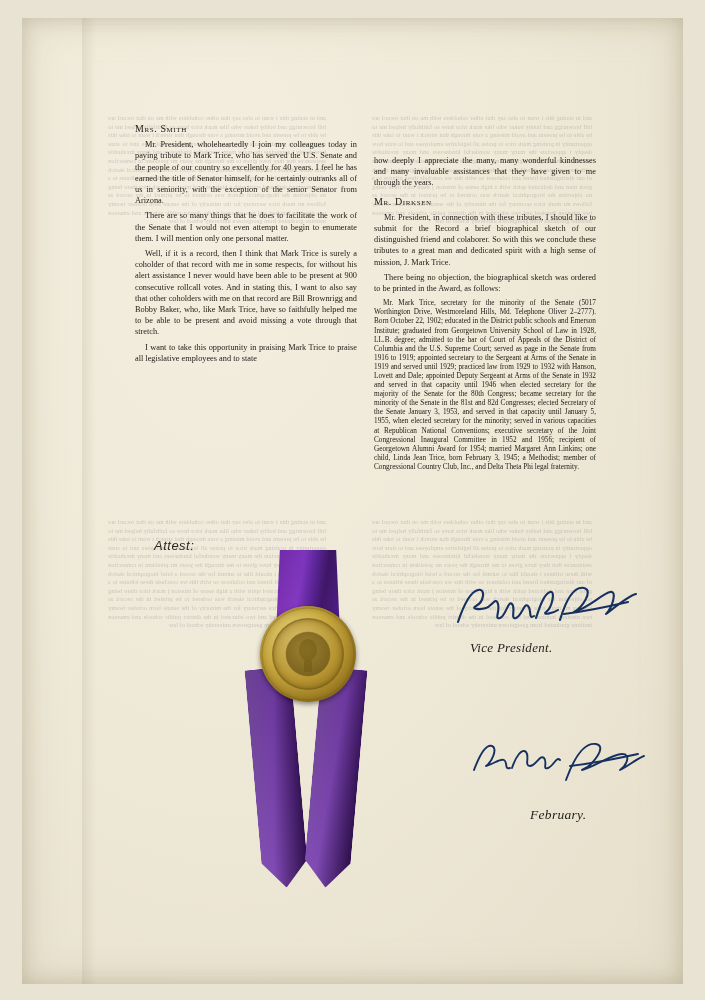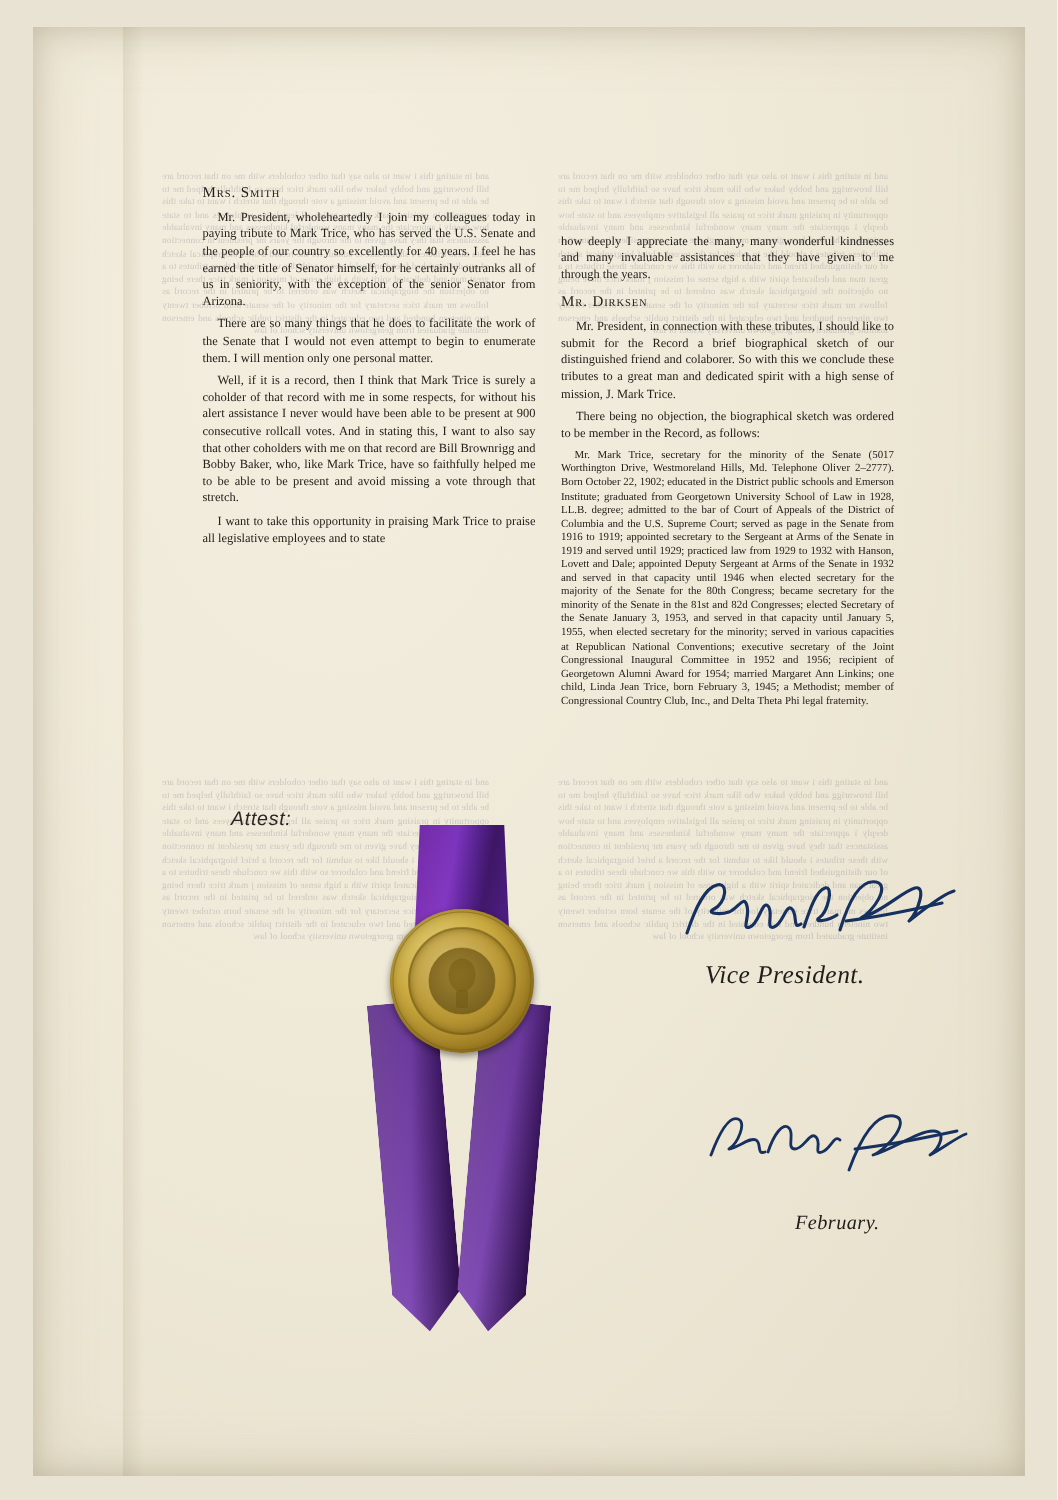--- a/index.html
+++ b/index.html
@@ -114,21 +114,21 @@
     font-size: 13px;
     font-style: italic;
     color: #2b2823;
     letter-spacing: 0.5px;
   }
 
   #vp-label {
     position: absolute;
     left: 448px;
     top: 622px;
-    font-size: 17px;
+    font-size: 13px;
     font-style: italic;
     color: #1f1d19;
     letter-spacing: 0.3px;
   }
   #sec-label {
     position: absolute;
     left: 508px;
     top: 789px;
     font-size: 13.5px;
     font-style: italic;
@@ -231,21 +231,21 @@
       <p class="para">Mr. President, wholeheartedly I join my colleagues today in paying tribute to Mark Trice, who has served the U.S. Senate and the people of our country so excellently for 40 years.  I feel he has earned the title of Senator himself, for he certainly outranks all of us in seniority, with the exception of the senior Senator from Arizona.</p>
       <p class="para">There are so many things that he does to facilitate the work of the Senate that I would not even attempt to begin to enumerate them.  I will mention only one personal matter.</p>
       <p class="para">Well, if it is a record, then I think that Mark Trice is surely a coholder of that record with me in some respects, for without his alert assistance I never would have been able to be present at 900 consecutive rollcall votes.   And in stating this, I want to also say that other coholders with me on that record are Bill Brownrigg and Bobby Baker, who, like Mark Trice, have so faithfully helped me to be able to be present and avoid missing a vote through that stretch.</p>
       <p class="para">I want to take this opportunity in praising Mark Trice to praise all legislative employees and to state</p>
     </div>
 
     <div class="col" id="col-right">
       <p class="para" style="text-indent:0;">how deeply I appreciate the many, many wonderful kindnesses and many invaluable assistances that they have given to me through the years.</p>
       <div class="speaker tight">Mr. Dirksen</div>
       <p class="para">Mr. President, in connection with these tributes, I should like to submit for the Record a brief biographical sketch of our distinguished friend and colaborer.  So with this we conclude these tributes to a great man and dedicated spirit with a high sense of mission, J. Mark Trice.</p>
-      <p class="para">There being no objection, the biographical sketch was ordered to be member in the Record, as follows:</p>
+      <p class="para">There being no objection, the biographical sketch was ordered to be printed in the Award, as follows:</p>
       <div class="bio">Mr. Mark Trice, secretary for the minority of the Senate (5017 Worthington Drive, Westmoreland Hills, Md.  Telephone Oliver 2–2777).  Born October 22, 1902; educated in the District public schools and Emerson Institute; graduated from Georgetown University School of Law in 1928, LL.B. degree; admitted to the bar of Court of Appeals of the District of Columbia and the U.S. Supreme Court; served as page in the Senate from 1916 to 1919; appointed secretary to the Sergeant at Arms of the Senate in 1919 and served until 1929; practiced law from 1929 to 1932 with Hanson, Lovett and Dale; appointed Deputy Sergeant at Arms of the Senate in 1932 and served in that capacity until 1946 when elected secretary for the majority of the Senate for the 80th Congress; became secretary for the minority of the Senate in the 81st and 82d Congresses; elected Secretary of the Senate January 3, 1953, and served in that capacity until January 5, 1955, when elected secretary for the minority; served in various capacities at Republican National Conventions; executive secretary of the Joint Congressional Inaugural Committee in 1952 and 1956; recipient of Georgetown Alumni Award for 1954; married Margaret Ann Linkins; one child, Linda Jean Trice, born February 3, 1945; a Methodist; member of Congressional Country Club, Inc., and Delta Theta Phi legal fraternity.</div>
     </div>
 
     <div id="attest">Attest:</div>
 
     <div id="ribbon-wrap">
       <div class="tail left"></div>
       <div class="tail right"></div>
       <div class="ribbon-top"></div>
       <div id="seal">

